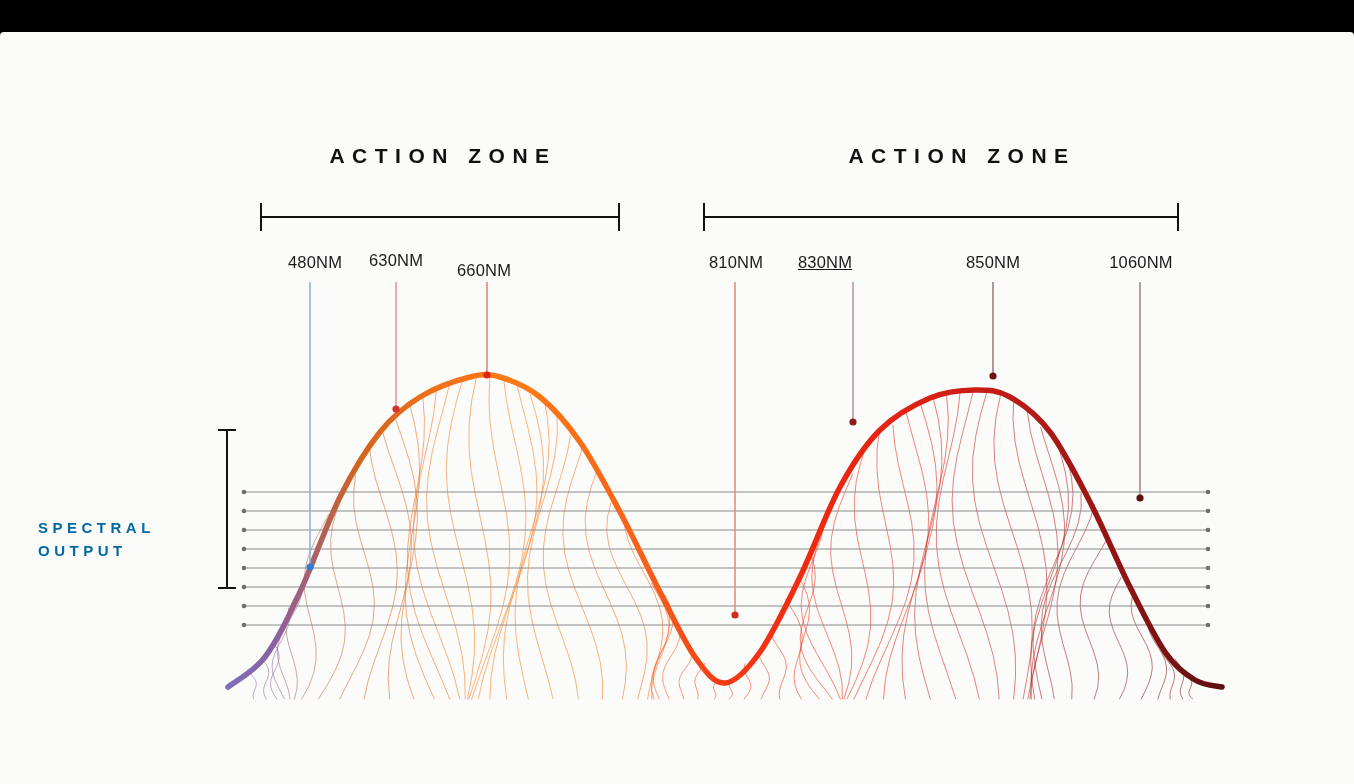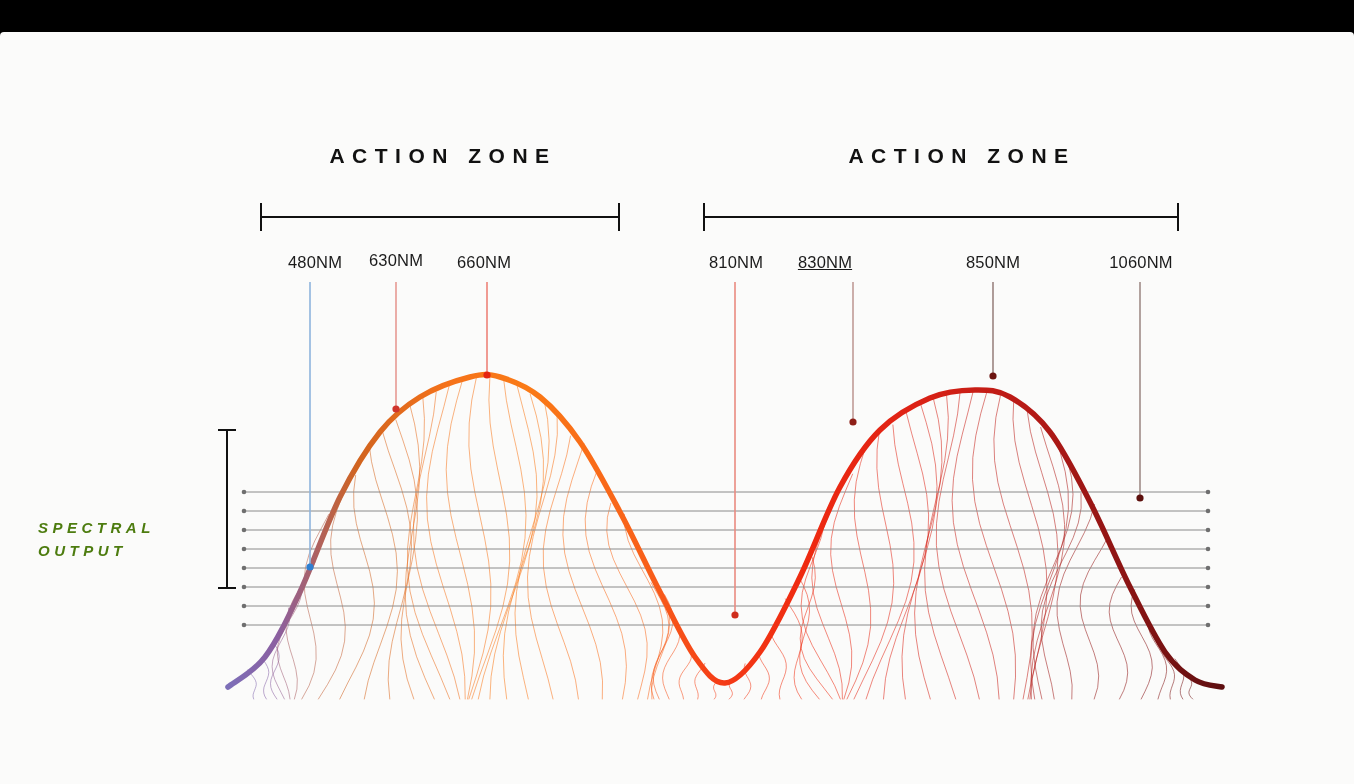--- a/index.html
+++ b/index.html
@@ -7,21 +7,21 @@
   #card{
     position:relative;width:1354px;height:784px;box-sizing:border-box;
     background:#fbfbfa;border-radius:36px;overflow:hidden;
   }
   .zone-title{
     position:absolute;font-size:21px;font-weight:700;letter-spacing:7.5px;
     color:#111;white-space:nowrap;text-align:center;
   }
   .axis-label{
     position:absolute;font-size:15px;font-weight:700;letter-spacing:4.5px;
-    color:#4d7c0f;line-height:23px;text-align:left;white-space:pre-line;font-style:italic;
+    color:#0369a1;line-height:23px;text-align:left;white-space:pre-line;
   }
   .wl-label{
     position:absolute;font-size:16.5px;color:#1b1b1b;letter-spacing:0.2px;
     white-space:nowrap;text-align:center;transform:translateX(-50%);
   }
   svg{position:absolute;left:0;top:0;}
 </style>
 </head>
 <body>
 
@@ -29,21 +29,21 @@
 
   <div class="zone-title" id="zone-title-0" style="left: 143px; top: 112px; width: 600px;">ACTION ZONE</div>
   <div class="zone-title" id="zone-title-1" style="left: 662px; top: 112px; width: 600px;">ACTION ZONE</div>
 
   <div class="axis-label" id="axis-label" style="left: 38px; top: 484px;">SPECTRAL
 OUTPUT</div>
 
   <div id="wl-labels">
       <div class="wl-label" style="left: 315px; top: 221px;">480NM</div>
       <div class="wl-label" style="left: 396px; top: 219px;">630NM</div>
-      <div class="wl-label" style="left: 484px; top: 221px;">660NM</div>
+      <div class="wl-label" style="left: 484px; top: 229px;">660NM</div>
       <div class="wl-label" style="left: 736px; top: 221px; text-align: center;">810NM</div>
       <div class="wl-label" style="left: 825px; top: 221px; text-decoration: underline;">830NM</div>
       <div class="wl-label" style="left: 993px; top: 221px;">850NM</div>
       <div class="wl-label" style="left: 1141px; top: 221px;">1060NM</div>
     </div>
 
   <svg id="chart-svg" width="1354" height="784">
       <defs>
         <linearGradient id="specGrad" x1="0%" y1="0%" x2="100%" y2="0%">
           <stop offset="0%" stop-color="#7d6fb8"></stop>

